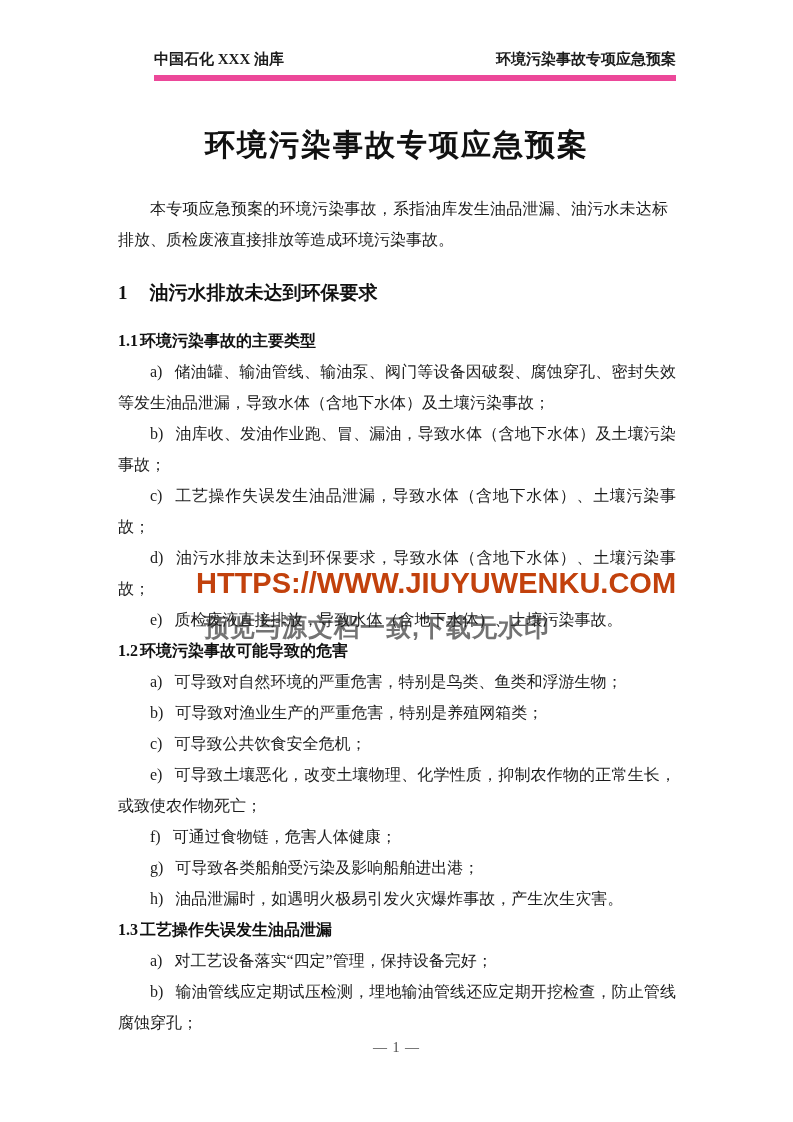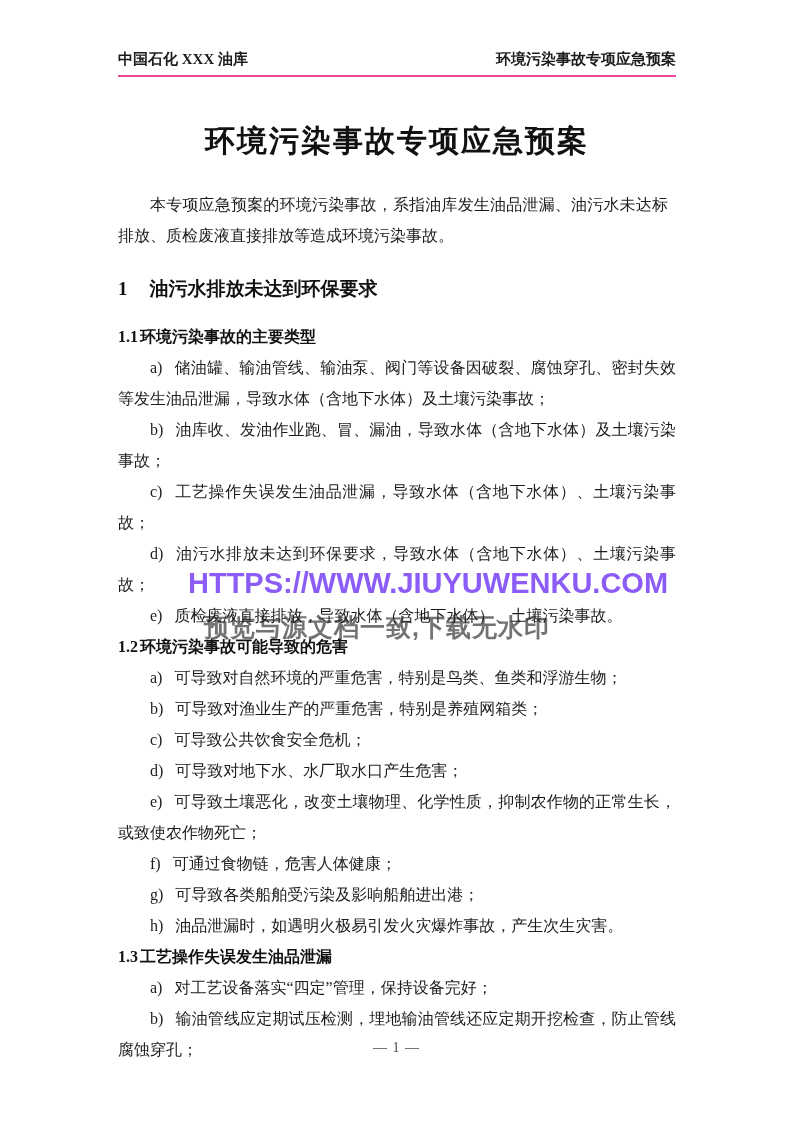--- a/index.html
+++ b/index.html
@@ -22,21 +22,22 @@
     z-index: 2;
     padding: 50px 117px 0 118px; 
   }
   
   .running-header {
     display: flex;
     justify-content: space-between;
     align-items: flex-end;
     font-size: 15px;
     padding-bottom: 6px;
-    border-bottom: 2px solid #ec4899;
+    border-bottom: 6px solid #ec4899;
+    margin-left: 36px;
   }
   .running-header .hleft {
     font-weight: bold;
     font-family: "Liberation Serif", "DejaVu Serif", serif;
   }
   .running-header .hright {
     font-weight: bold;
     font-family: "Liberation Sans", "DejaVu Sans", sans-serif;
   }
   
@@ -117,25 +118,25 @@
   }
   .wm-brand {
     left: 198px;
     top: 468px;
     font-size: 100px;
     line-height: 110px;
     letter-spacing: 0px;
     color: #d8d8d8;
   }
   .wm-url {
-    left: 188px;
+    left: 196px;
     top: 566px;
     font-size: 29px;
     line-height: 34px;
-    color: #8b5cf6;
+    color: #c2410c;
   }
   .wm-tagline {
     left: 204px;
     top: 610px;
     font-size: 25px;
     line-height: 34px;
     letter-spacing: 1px;
     color: #737373;
   }
 </style>
@@ -187,23 +188,20 @@
     <p class="item">
       <span class="label">a)</span><span>可导致对自然环境的严重危害，特别是鸟类、鱼类和浮游生物；</span>
     </p>
     <p class="item">
       <span class="label">b)</span><span>可导致对渔业生产的严重危害，特别是养殖网箱类；</span>
     </p>
     <p class="item">
       <span class="label">c)</span><span>可导致公共饮食安全危机；</span>
     </p>
     <p class="item">
-      <span class="label">d)</span><span>可导致对地下水、水厂取水口产生危害；</span>
-    </p>
-    <p class="item">
       <span class="label">e)</span><span>可导致土壤恶化，改变土壤物理、化学性质，抑制农作物的正常生长，或致使农作物死亡；</span>
     </p>
     <p class="item">
       <span class="label">f)</span><span>可通过食物链，危害人体健康；</span>
     </p>
     <p class="item">
       <span class="label">g)</span><span>可导致各类船舶受污染及影响船舶进出港；</span>
     </p>
     <p class="item">
       <span class="label">h)</span><span>油品泄漏时，如遇明火极易引发火灾爆炸事故，产生次生灾害。</span>

